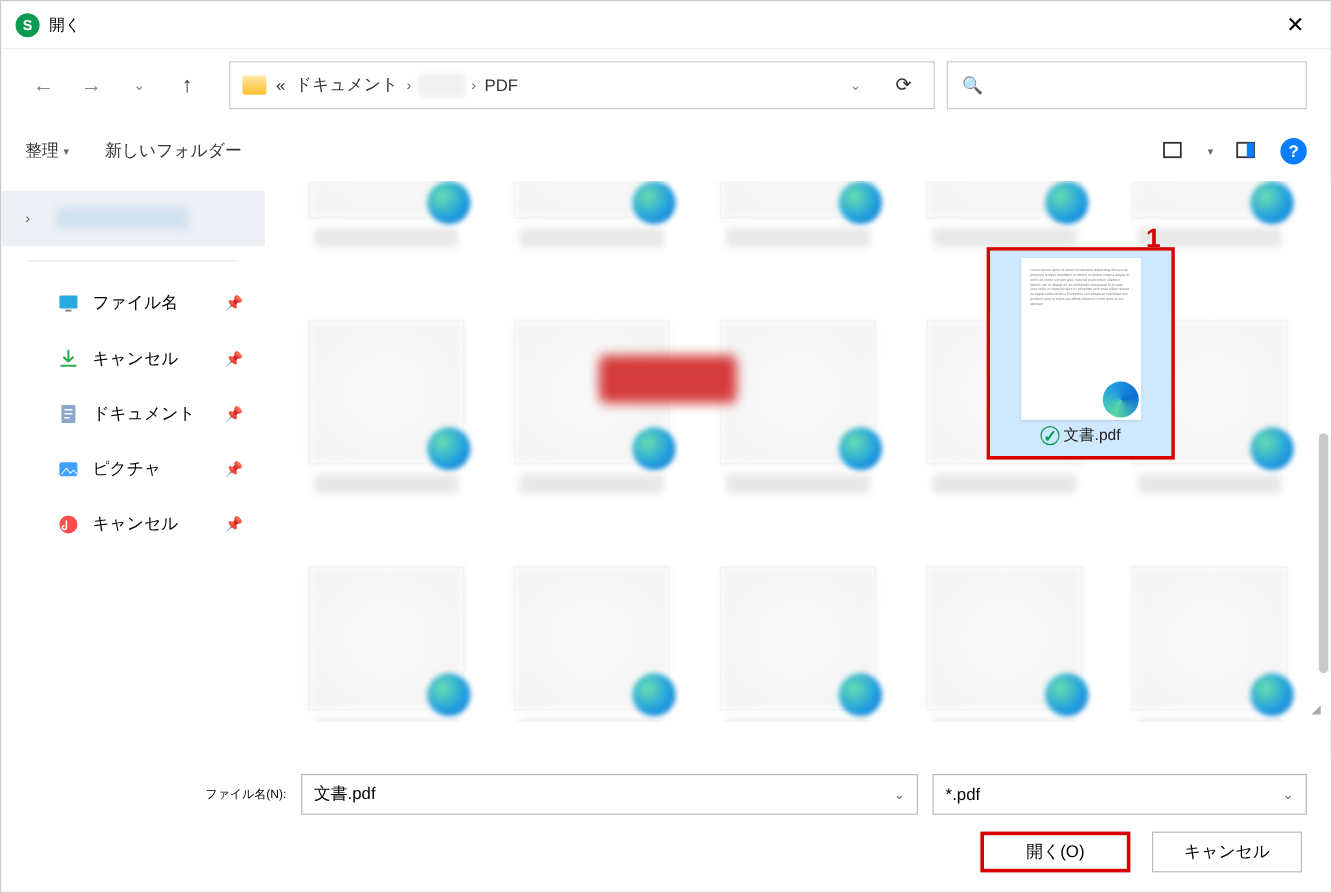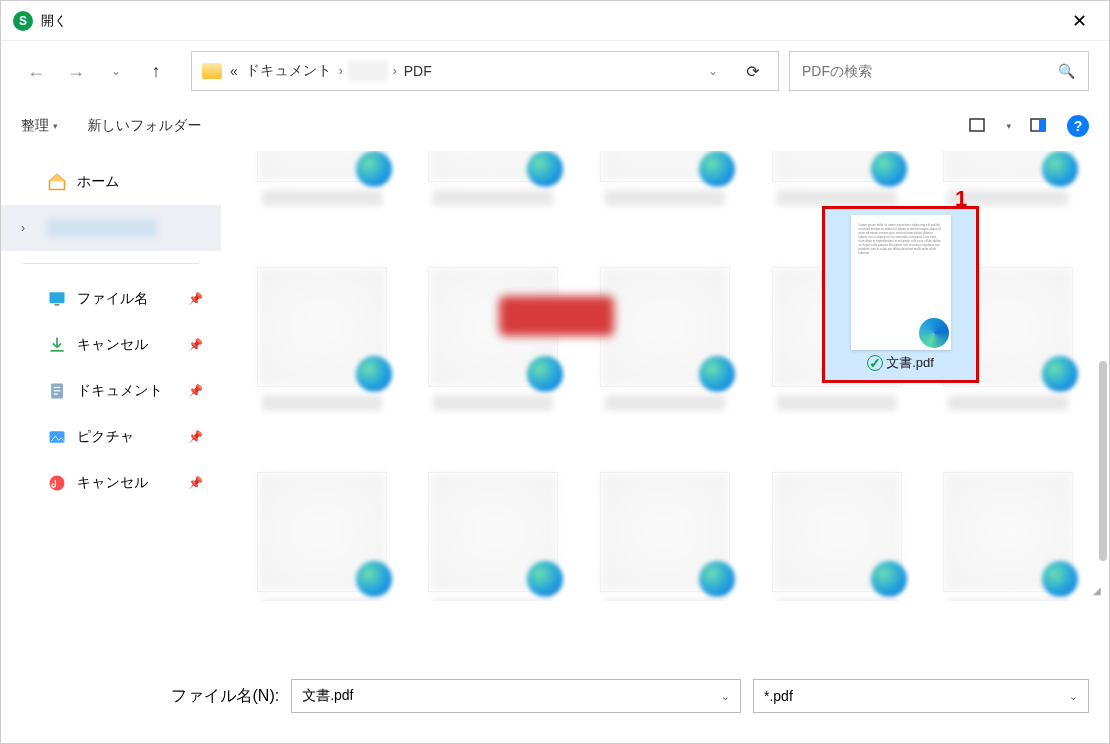--- a/index.html
+++ b/index.html
@@ -71,23 +71,23 @@
 .annot.n1 { left: 734px; top: 35px; }
 .annot.n2 { left: 776px; top: 502px; }
 
 
 .vscroll { position: absolute; right: 2px; top: 210px; width: 8px; height: 200px; background: #c9c9c9; border-radius: 4px; }
 .resize-grip { position: absolute; right: 2px; bottom: 2px; width: 14px; height: 14px; color: #aaa; font-size: 10px; }
 
 
 .bottom { position: absolute; left: 0; right: 0; bottom: 0; padding: 14px 20px 16px; background: #fff; }
 .filename-row { display: flex; align-items: center; gap: 12px; margin-bottom: 14px; padding-left: 150px; }
-.filename-row .lbl { font-size: 16px; }
+.filename-row .lbl { font-size: 10px; }
 .filename-input { flex: 1; height: 34px; border: 1px solid #bbb; padding: 0 10px; font-size: 14px; display: flex; align-items: center; justify-content: space-between; }
-.filetype-select { width: 336px; height: 34px; border: 1px solid #bbb; padding: 0 10px; font-size: 14px; display: flex; align-items: center; justify-content: space-between; }
+.filetype-select { width: 312px; height: 34px; border: 1px solid #bbb; padding: 0 10px; font-size: 14px; display: flex; align-items: center; justify-content: space-between; }
 .btns-row { display: flex; justify-content: flex-end; gap: 18px; padding-right: 4px; }
 .btn { width: 125px; height: 34px; border: 1px solid #bbb; background: #fff; font-size: 14px; cursor: pointer; }
 .btn.primary { border: 3px solid #d80000; }
 .dd-caret { font-size: 11px; color: #666; }
 </style>
 </head>
 <body>
 
 <div class="titlebar">
   <div class="app-icon">S</div>
@@ -109,21 +109,20 @@
     <span class="crumb-blur"></span>
     <span class="crumb-arrow">›</span>
     <span class="crumb-text">PDF</span>
     <div class="breadcrumb-end">
       <span class="nav-btn" style="font-size:12px;">⌄</span>
       <span class="refresh">⟳</span>
     </div>
   </div>
 
   <div class="search-box">
-    <input placeholder="PDFの検索" style="">
     <span class="sicon">🔍</span>
   </div>
 </div>
 
 <div class="toolbar">
   <div class="tbtn">
     <span>整理</span>
     <span class="caret">▾</span>
   </div>
   <div class="tbtn">新しいフォルダー</div>
@@ -139,29 +138,20 @@
           <rect x="2" y="3" width="14" height="12" fill="none" stroke="#333" stroke-width="1.5"></rect>
           <rect x="10" y="3" width="6" height="12" fill="#0a7cff"></rect>
         </svg>
       </div>
     <div class="help-icon">?</div>
   </div>
 </div>
 
 <div class="main">
   <div class="sidebar">
-    <div class="side-item">
-      <span class="ico ico-home">
-          <svg viewBox="0 0 24 24">
-            <path d="M3 11l9-8 9 8v10H3z" fill="none" stroke="#f0a030" stroke-width="2"></path>
-            <path d="M3 11l9-8 9 8" fill="#ffcc66"></path>
-          </svg>
-        </span>
-      <span>ホーム</span>
-    </div>
     <div class="side-item selected blurred">
       <span class="exp">›</span>
       <span class="label-blur"></span>
     </div>
     <div class="side-divider"></div>
     <div class="side-item">
       <span class="ico ico-desktop">
           <svg viewBox="0 0 24 24">
             <rect x="3" y="4" width="18" height="13" rx="1" fill="#2aa8e0"></rect>
             <rect x="9" y="18" width="6" height="2" fill="#888"></rect>
@@ -354,13 +344,17 @@
     <div class="filename-input">
       <span>文書.pdf</span>
       <span class="dd-caret">⌄</span>
     </div>
     <div class="filetype-select">
       <span>*.pdf</span>
       <span class="dd-caret">⌄</span>
     </div>
   </div>
   <div class="annot n2" style="position:absolute; left:776px; bottom:58px;">2</div>
+  <div class="btns-row">
+    <button class="btn primary">開く(O)</button>
+    <button class="btn">キャンセル</button>
+  </div>
 </div>
 
 </body></html>

